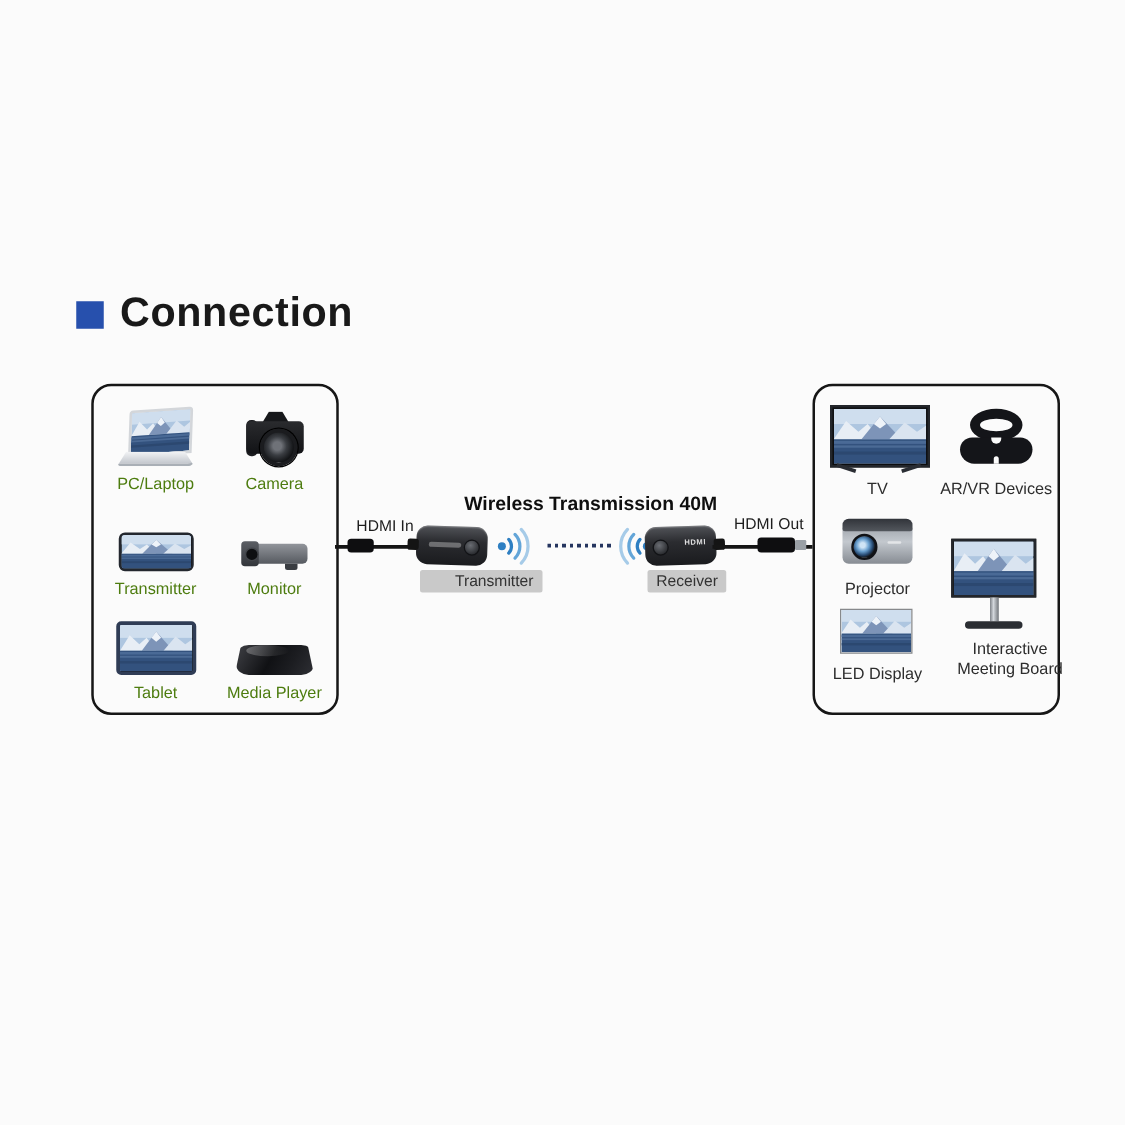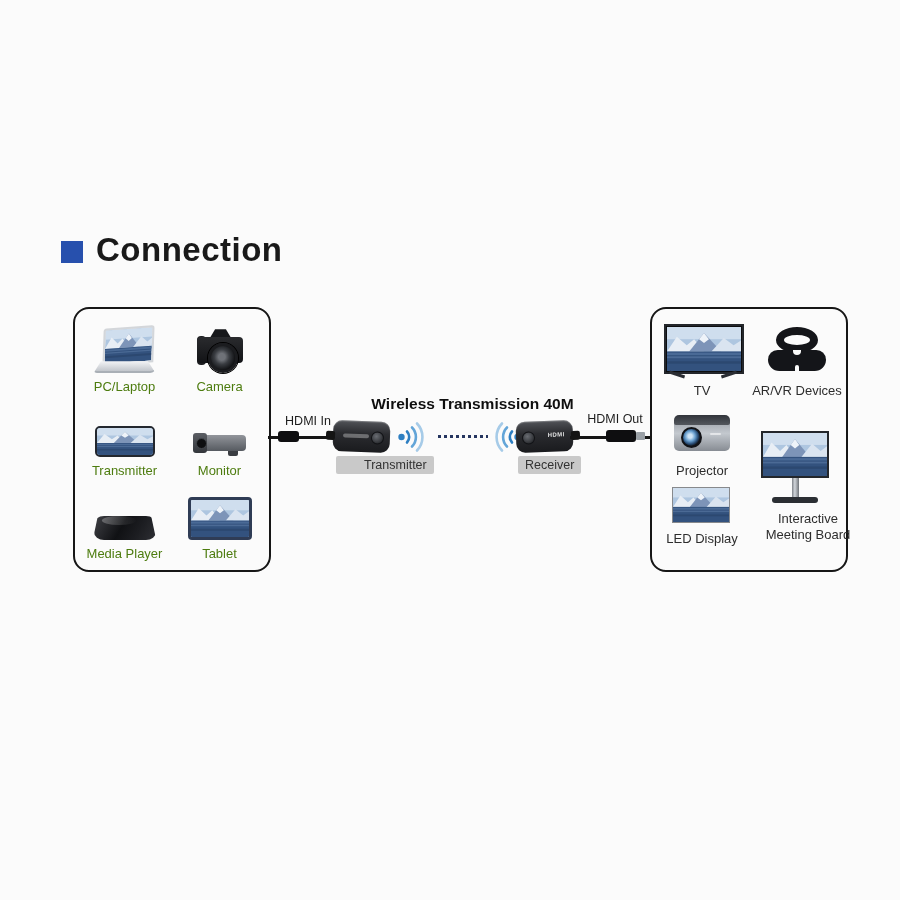--- a/index.html
+++ b/index.html
@@ -177,33 +177,33 @@
       <div class="cell">
         <div class="bullet">
           <div class="bullet-body"></div>
           <div class="bullet-hood"></div>
           <div class="bullet-lens"></div>
           <div class="bullet-foot"></div>
         </div>
         <div class="dlabel">Monitor</div>
       </div>
       <div class="cell">
+        <div class="tablet">
+            <svg class="scene" viewBox="0 0 60 36" preserveAspectRatio="none">
+              <use href="#scene"></use>
+            </svg>
+          </div>
+        <div class="dlabel">Tablet</div>
+      </div>
+      <div class="cell">
         <div class="mplayer">
           <div class="mp-body"></div>
           <div class="mp-shine"></div>
         </div>
         <div class="dlabel">Media Player</div>
-      </div>
-      <div class="cell">
-        <div class="tablet">
-            <svg class="scene" viewBox="0 0 60 36" preserveAspectRatio="none">
-              <use href="#scene"></use>
-            </svg>
-          </div>
-        <div class="dlabel">Tablet</div>
       </div>
     </div>
   </div>
 
   <div class="mid-heading">Wireless Transmission 40M</div>
   <div class="hdmi-lbl hdmi-in">HDMI In</div>
   <div class="hdmi-lbl hdmi-out">HDMI Out</div>
 
   <div class="cable cable-left"></div>
   <div class="plug plug-left"></div>

